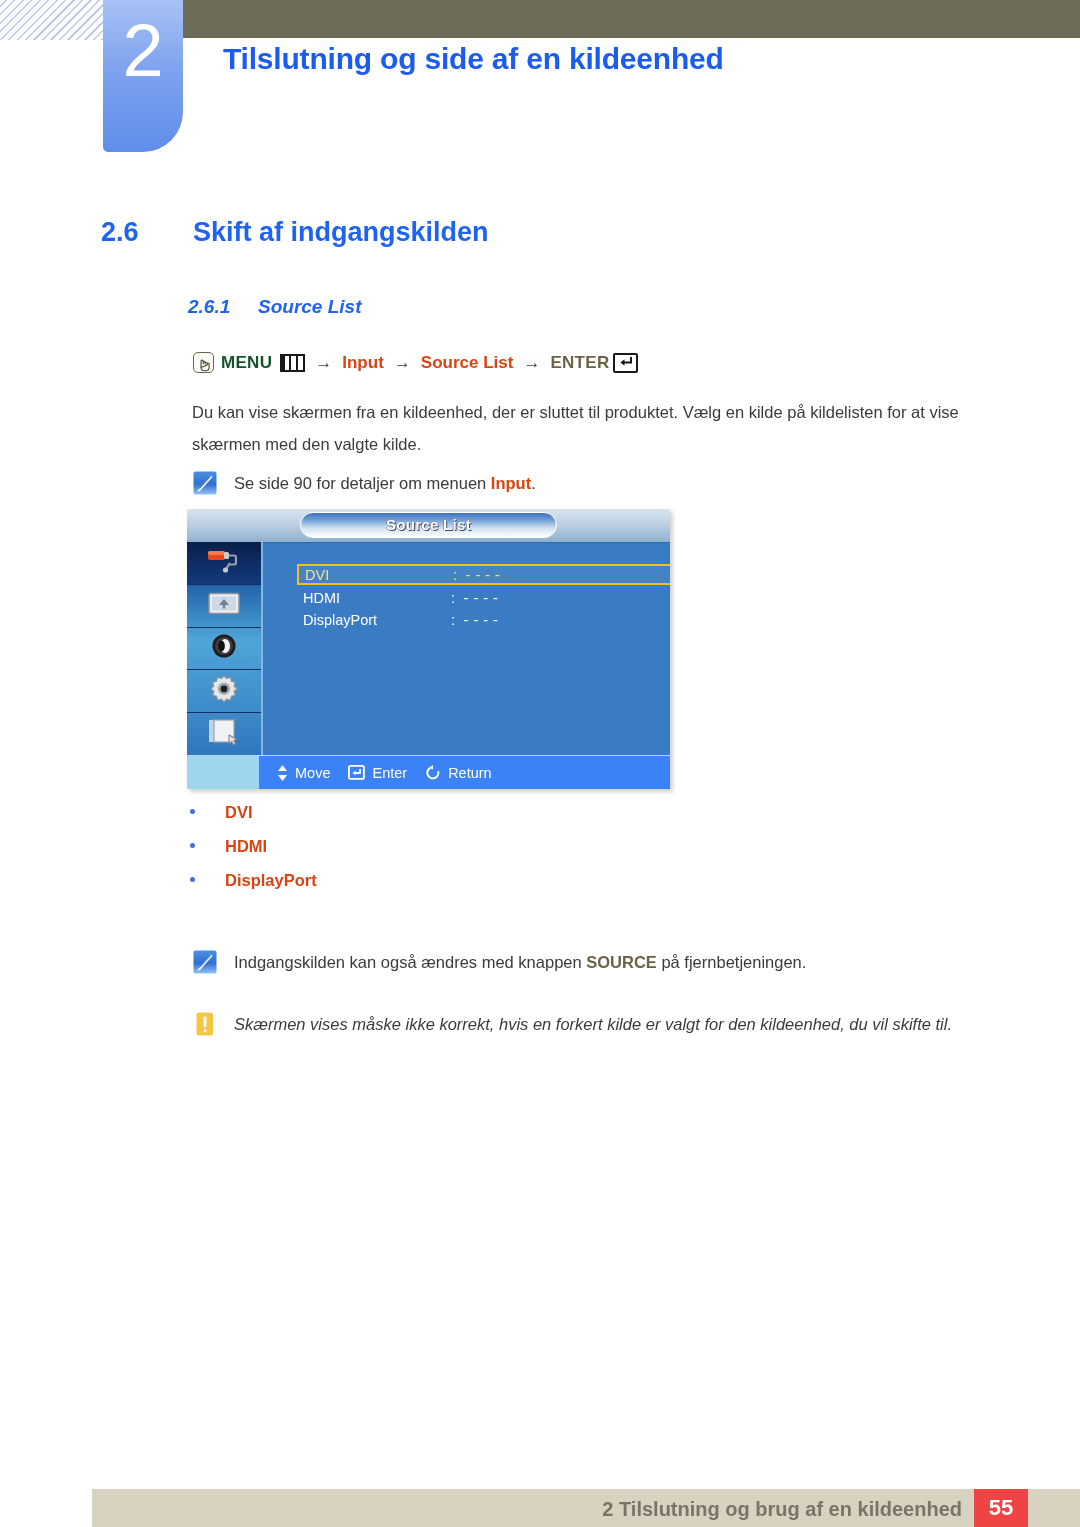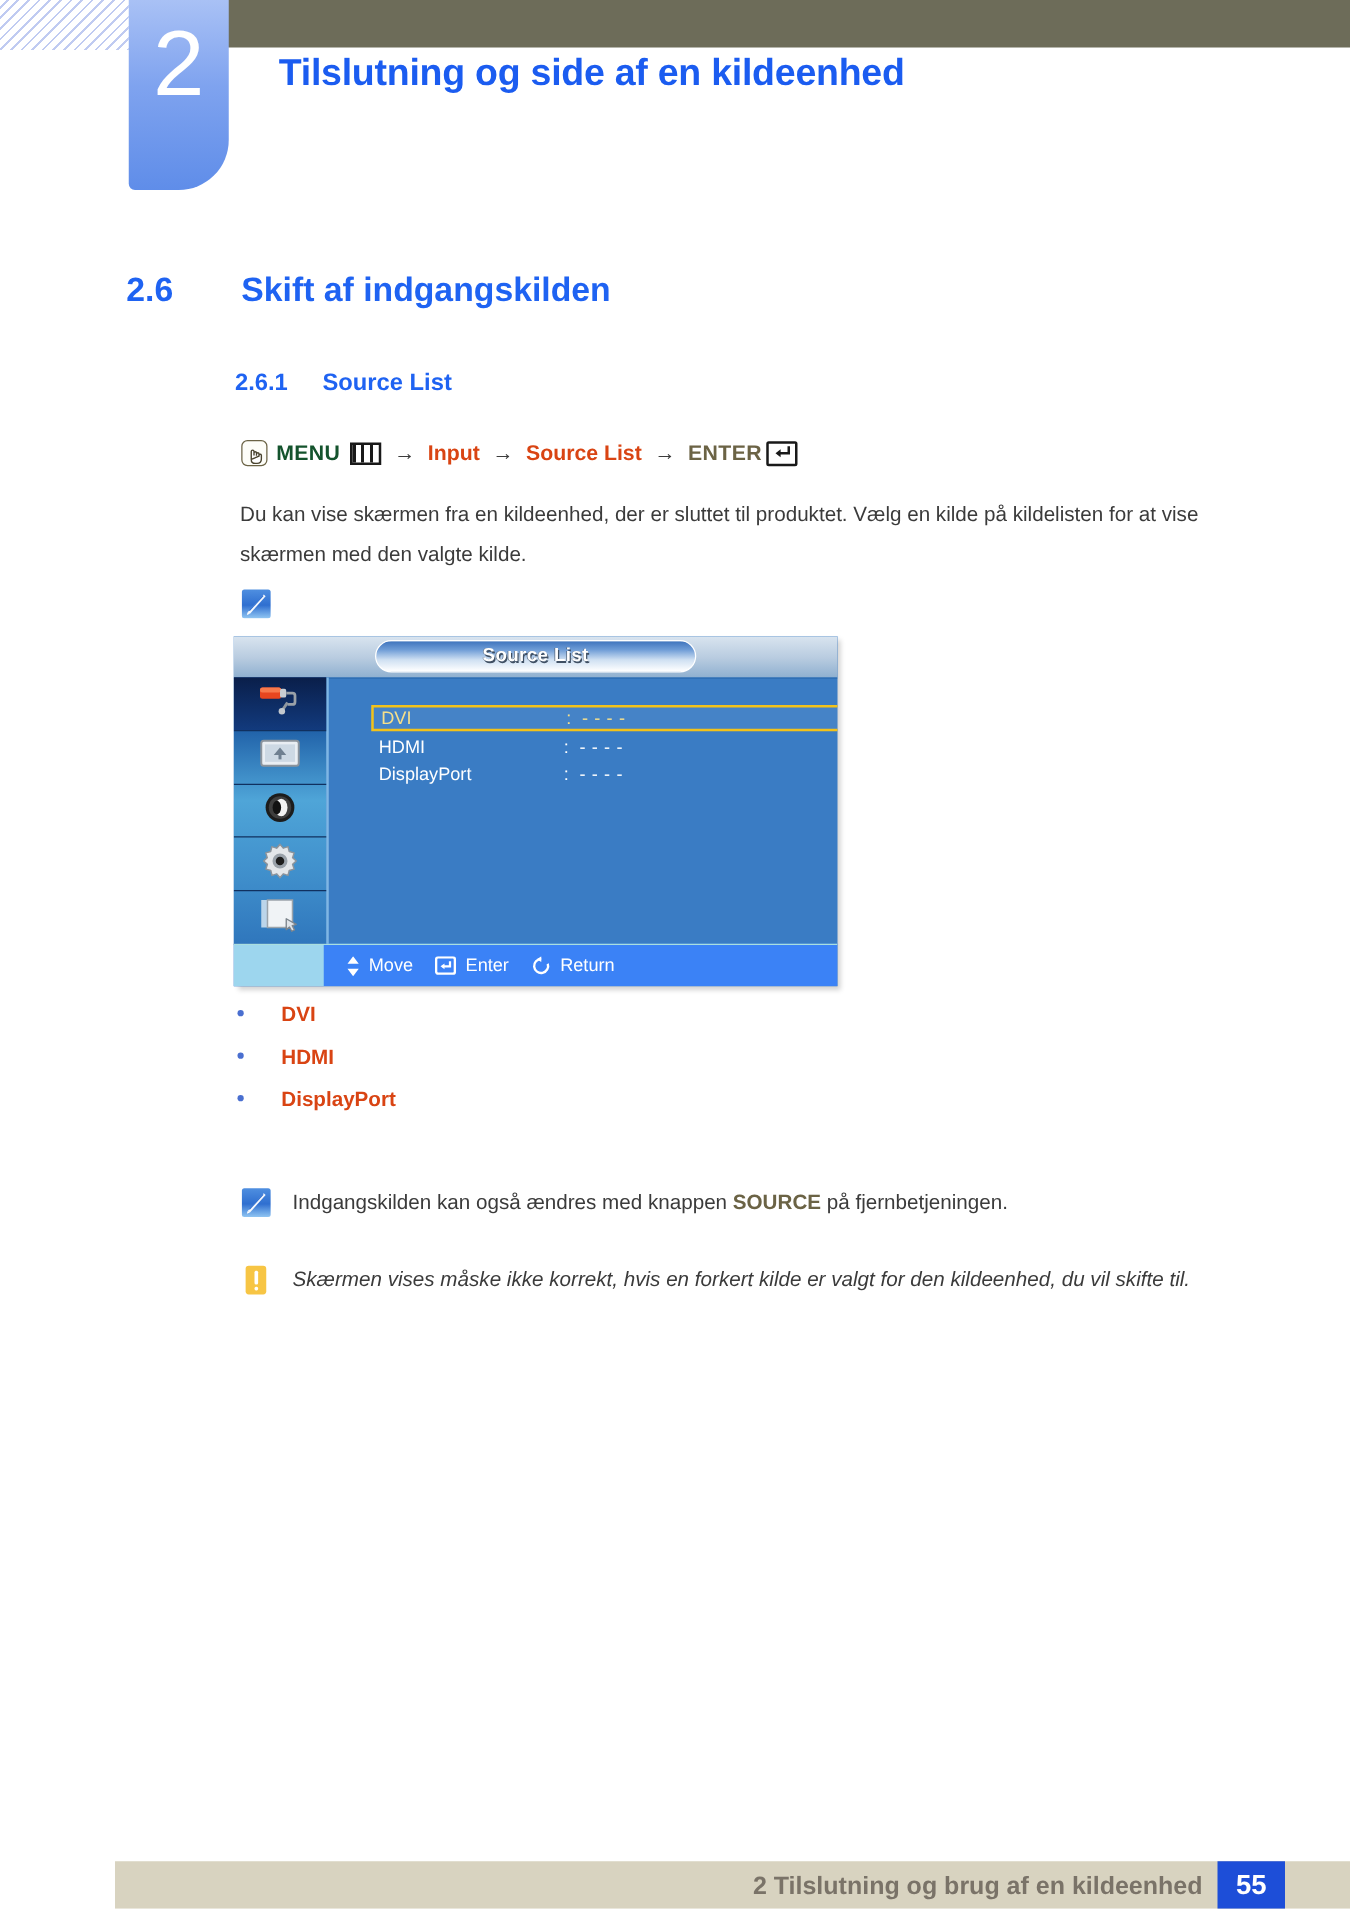--- a/index.html
+++ b/index.html
@@ -73,20 +73,21 @@
     white-space: nowrap;
   }
   .h2 .num { display: inline-block; width: 92px; }
   .h3 {
     position: absolute;
     left: 188px; top: 296px;
     font-size: 19px;
     font-weight: bold;
     color: #1f63f2;
     white-space: nowrap;
+    font-style: italic;
   }
   .h3 .num { display: inline-block; width: 70px; }
 
   
   .path-row {
     position: absolute;
     left: 193px; top: 352px;
     display: flex;
     align-items: center;
     font-size: 17px;
@@ -301,21 +302,21 @@
     right: 118px; top: 9px;
     font-size: 20px;
     font-weight: bold;
     color: #7a7368;
     white-space: nowrap;
   }
   .footer-page {
     position: absolute;
     right: 52px; top: 0;
     width: 54px; height: 38px;
-    background: #1d4ed8;
+    background: #ef4444;
     color: #ffffff;
     font-size: 22px;
     font-weight: bold;
     display: flex;
     align-items: center;
     justify-content: center;
   }
 </style>
 </head>
 <body>
@@ -367,20 +368,23 @@
           <stop offset="55%" stop-color="#2f6fd0"></stop>
           <stop offset="100%" stop-color="#8fc4f2"></stop>
         </linearGradient>
       </defs>
       <rect x="0.5" y="0.5" width="23" height="23" rx="2" fill="url(#ng1)"></rect>
       <path d="M5 19 L18 4.5 L19.5 6 L7 20 Z" fill="#ffffff" opacity="0.95"></path>
       <path d="M5 19 L7 20 L4.5 21 Z" fill="#ffffff"></path>
       <path d="M6.5 17.5 L17.5 5.5" stroke="#2f6fd0" stroke-width="0.9" fill="none"></path>
     </svg>
   </span>
+  <span class="note-text">
+    <span>Se side 90 for detaljer om menuen </span><span class="em-red">Input</span><span>.</span>
+  </span>
 </div>
 
 <div class="osd">
   <div class="osd-topbar"></div>
   <div class="osd-title-pill">
     <div class="osd-title-text">Source List</div>
   </div>
 
   <div class="osd-sidebar">
     <div class="osd-side-item">

